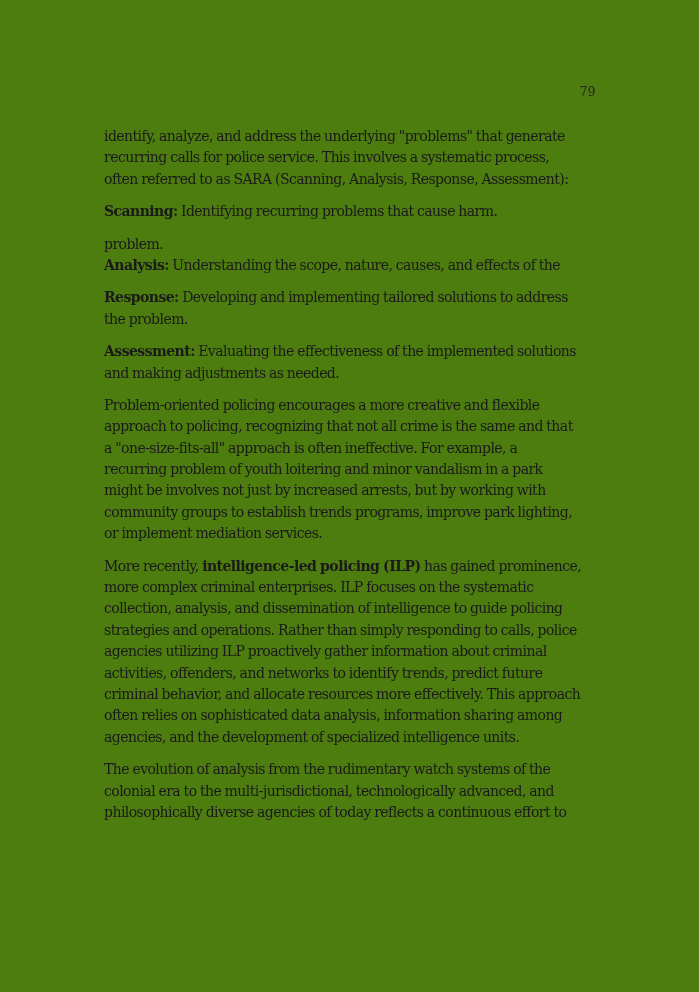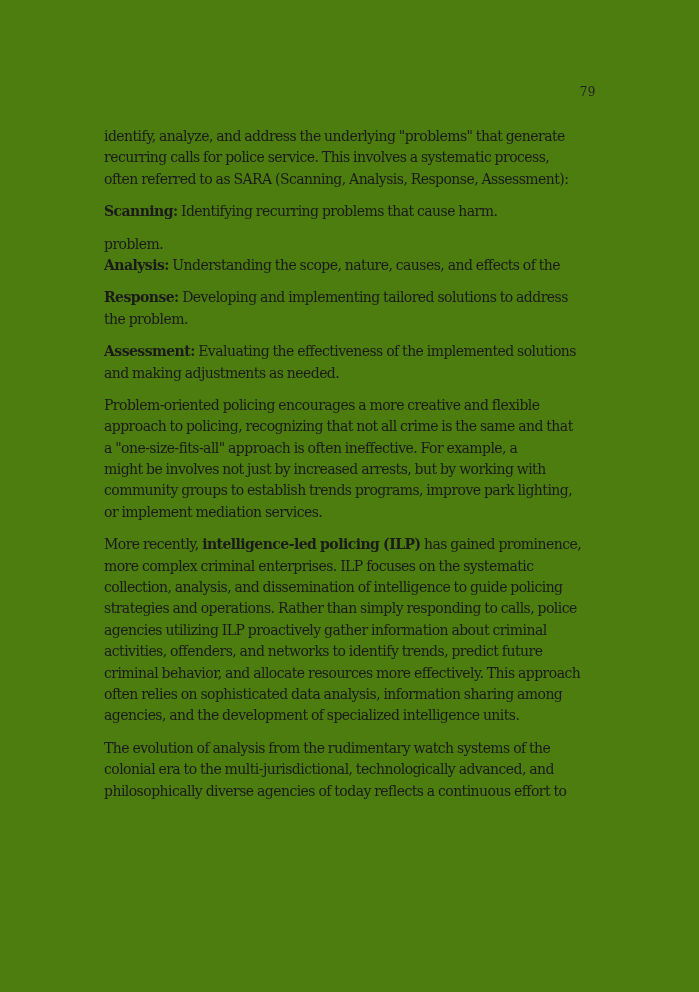--- a/index.html
+++ b/index.html
@@ -52,20 +52,21 @@
 
     <p class="para">
       <span class="line"><span class="b">Assessment:</span><span> Evaluating the effectiveness of the implemented solutions</span></span>
       <span class="line">and making adjustments as needed.</span>
     </p>
 
     <p class="para">
       <span class="line">Problem-oriented policing encourages a more creative and flexible</span>
       <span class="line">approach to policing, recognizing that not all crime is the same and that</span>
       <span class="line">a "one-size-fits-all" approach is often ineffective. For example, a</span>
+      <span class="line">recurring problem of youth loitering and minor vandalism in a park</span>
       <span class="line">might be involves not just by increased arrests, but by working with</span>
       <span class="line">community groups to establish trends programs, improve park lighting,</span>
       <span class="line">or implement mediation services.</span>
     </p>
 
     <p class="para">
       <span class="line"><span>More recently, </span><span class="b">intelligence-led policing (ILP)</span><span> has gained prominence,</span></span>
       <span class="line">more complex criminal enterprises. ILP focuses on the systematic</span>
       <span class="line">collection, analysis, and dissemination of intelligence to guide policing</span>
       <span class="line">strategies and operations. Rather than simply responding to calls, police</span>

